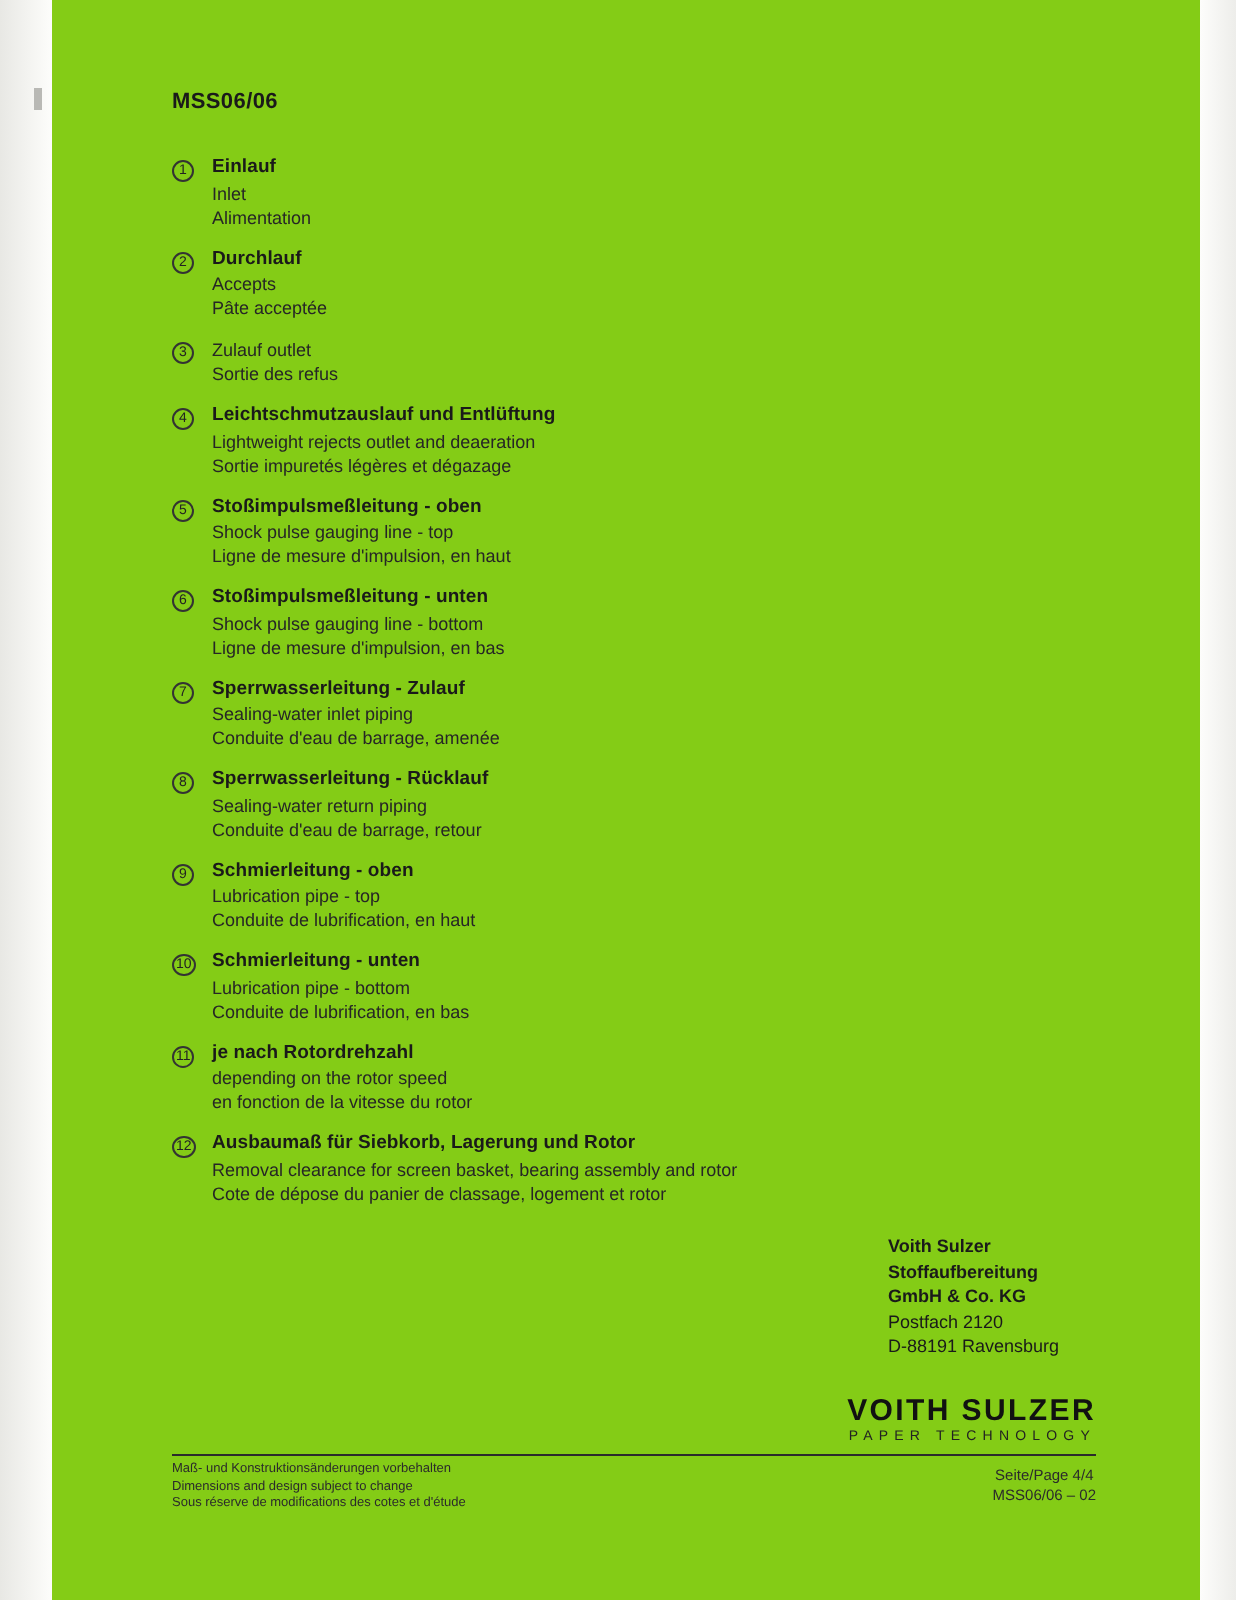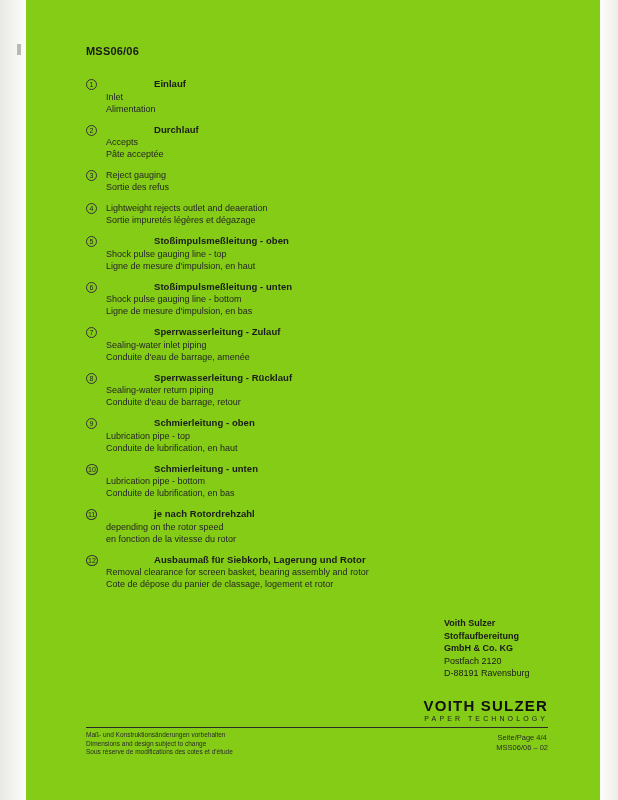--- a/index.html
+++ b/index.html
@@ -88,21 +88,20 @@
     box-sizing: border-box;
   }
   .texts {
     flex: 1 1 auto;
   }
   .l-de {
     font-size: 9.5px;
     font-weight: bold;
     line-height: 12.5px;
     letter-spacing: 0.05px;
-    margin-left: 48px;
   }
   .l-en, .l-fr {
     font-size: 9px;
     line-height: 12px;
     color: #262626;
   }
   .address {
     position: absolute;
     left: 444px;
     top: 617px;
@@ -181,28 +180,29 @@
       <div class="texts">
         <div class="l-de">Durchlauf</div>
         <div class="l-en">Accepts</div>
         <div class="l-fr">Pâte acceptée</div>
       </div>
     </div>
 
     <div class="legend-item">
       <div class="num"><span class="circ">3</span></div>
       <div class="texts">
-        <div class="l-en">Reject gauging</div>
+        <div class="l-en">Zulauf outlet</div>
         <div class="l-fr">Sortie des refus</div>
       </div>
     </div>
 
     <div class="legend-item">
       <div class="num"><span class="circ">4</span></div>
       <div class="texts">
+        <div class="l-de">Leichtschmutzauslauf und Entlüftung</div>
         <div class="l-en">Lightweight rejects outlet and deaeration</div>
         <div class="l-fr">Sortie impuretés légères et dégazage</div>
       </div>
     </div>
 
     <div class="legend-item">
       <div class="num"><span class="circ">5</span></div>
       <div class="texts">
         <div class="l-de">Stoßimpulsmeßleitung - oben</div>
         <div class="l-en">Shock pulse gauging line - top</div>

